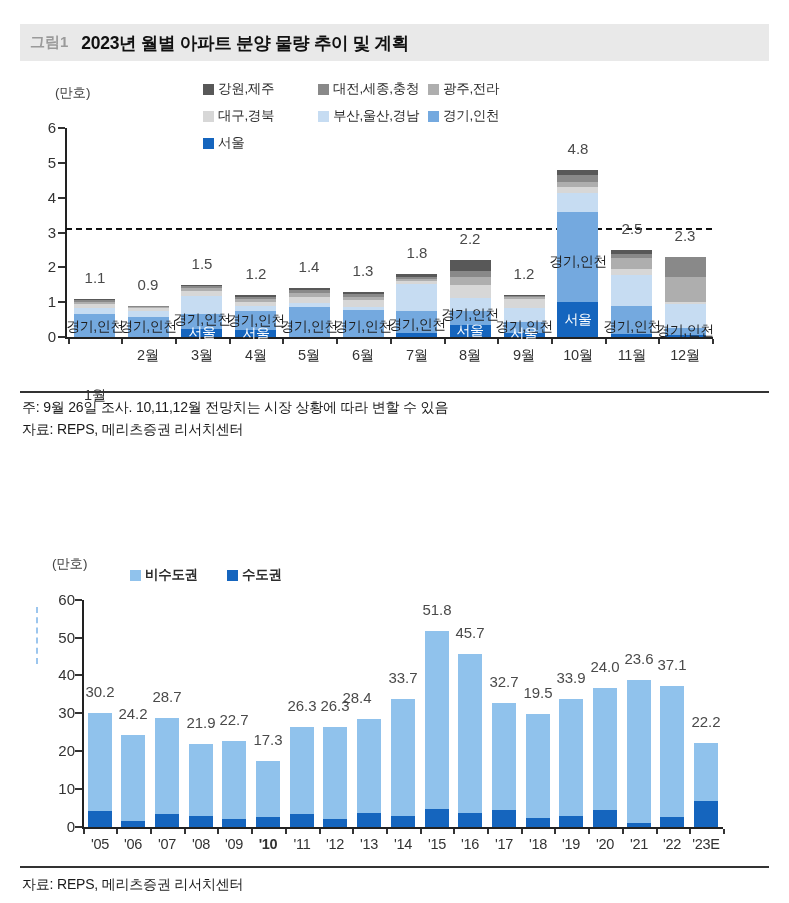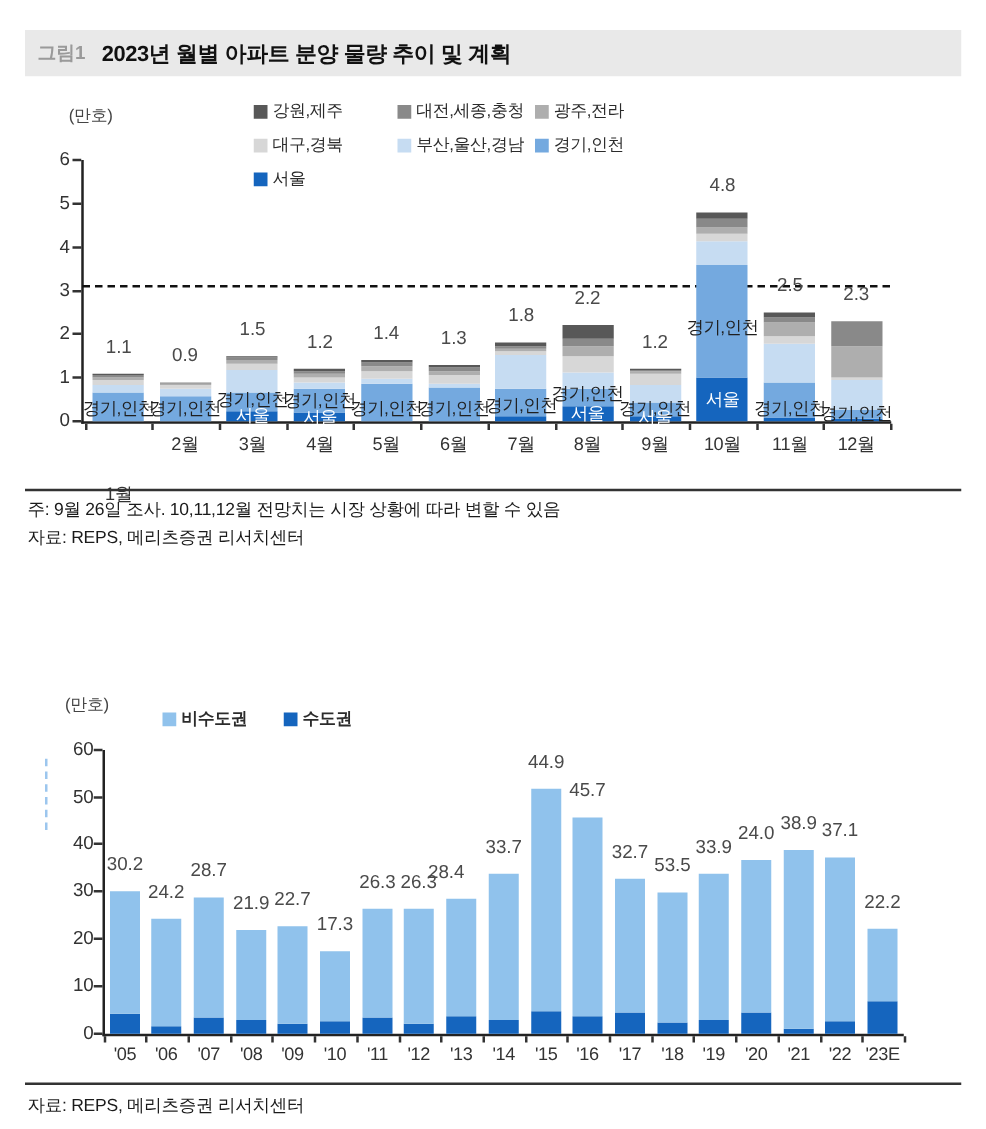--- a/index.html
+++ b/index.html
@@ -292,64 +292,64 @@
       <div class="bar-seg" style="left: 189px; width: 24px; top: 744px; height: 72px; background: rgb(144, 194, 236);"></div>
       <div class="total-label" style="left: 171px; width: 60px; top: 714px;">21.9</div>
       <div class="xtick-label" style="left: 173px; width: 56px; top: 836px;">'08</div>
       <div class="bar-seg" style="left: 222px; width: 24px; top: 819px; height: 8px; background: rgb(21, 101, 190);"></div>
       <div class="bar-seg" style="left: 222px; width: 24px; top: 741px; height: 78px; background: rgb(144, 194, 236);"></div>
       <div class="total-label" style="left: 204px; width: 60px; top: 711px;">22.7</div>
       <div class="xtick-label" style="left: 206px; width: 56px; top: 836px;">'09</div>
       <div class="bar-seg" style="left: 256px; width: 24px; top: 817px; height: 10px; background: rgb(21, 101, 190);"></div>
       <div class="bar-seg" style="left: 256px; width: 24px; top: 761px; height: 56px; background: rgb(144, 194, 236);"></div>
       <div class="total-label" style="left: 238px; width: 60px; top: 731px;">17.3</div>
-      <div class="xtick-label" style="left: 240px; width: 56px; top: 836px;">'10</div>
+      <div class="xtick-label" style="left: 240px; width: 56px; top: 836px; font-weight: bold;">'10</div>
       <div class="bar-seg" style="left: 290px; width: 24px; top: 814px; height: 13px; background: rgb(21, 101, 190);"></div>
       <div class="bar-seg" style="left: 290px; width: 24px; top: 727px; height: 87px; background: rgb(144, 194, 236);"></div>
       <div class="total-label" style="left: 272px; width: 60px; top: 697px;">26.3</div>
       <div class="xtick-label" style="left: 274px; width: 56px; top: 836px;">'11</div>
       <div class="bar-seg" style="left: 323px; width: 24px; top: 819px; height: 8px; background: rgb(21, 101, 190);"></div>
       <div class="bar-seg" style="left: 323px; width: 24px; top: 727px; height: 92px; background: rgb(144, 194, 236);"></div>
       <div class="total-label" style="left: 305px; width: 60px; top: 697px;">26.3</div>
       <div class="xtick-label" style="left: 307px; width: 56px; top: 836px;">'12</div>
       <div class="bar-seg" style="left: 357px; width: 24px; top: 813px; height: 14px; background: rgb(21, 101, 190);"></div>
       <div class="bar-seg" style="left: 357px; width: 24px; top: 719px; height: 94px; background: rgb(144, 194, 236);"></div>
       <div class="total-label" style="left: 327px; width: 60px; top: 689px;">28.4</div>
       <div class="xtick-label" style="left: 341px; width: 56px; top: 836px;">'13</div>
       <div class="bar-seg" style="left: 391px; width: 24px; top: 816px; height: 11px; background: rgb(21, 101, 190);"></div>
       <div class="bar-seg" style="left: 391px; width: 24px; top: 699px; height: 117px; background: rgb(144, 194, 236);"></div>
       <div class="total-label" style="left: 373px; width: 60px; top: 669px;">33.7</div>
       <div class="xtick-label" style="left: 375px; width: 56px; top: 836px;">'14</div>
       <div class="bar-seg" style="left: 425px; width: 24px; top: 809px; height: 18px; background: rgb(21, 101, 190);"></div>
       <div class="bar-seg" style="left: 425px; width: 24px; top: 631px; height: 178px; background: rgb(144, 194, 236);"></div>
-      <div class="total-label" style="left: 407px; width: 60px; top: 601px;">44.9</div>
+      <div class="total-label" style="left: 407px; width: 60px; top: 601px;">51.8</div>
       <div class="xtick-label" style="left: 409px; width: 56px; top: 836px;">'15</div>
       <div class="bar-seg" style="left: 458px; width: 24px; top: 813px; height: 14px; background: rgb(21, 101, 190);"></div>
       <div class="bar-seg" style="left: 458px; width: 24px; top: 654px; height: 159px; background: rgb(144, 194, 236);"></div>
       <div class="total-label" style="left: 440px; width: 60px; top: 624px;">45.7</div>
       <div class="xtick-label" style="left: 442px; width: 56px; top: 836px;">'16</div>
       <div class="bar-seg" style="left: 492px; width: 24px; top: 810px; height: 17px; background: rgb(21, 101, 190);"></div>
       <div class="bar-seg" style="left: 492px; width: 24px; top: 703px; height: 107px; background: rgb(144, 194, 236);"></div>
       <div class="total-label" style="left: 474px; width: 60px; top: 673px;">32.7</div>
       <div class="xtick-label" style="left: 476px; width: 56px; top: 836px;">'17</div>
       <div class="bar-seg" style="left: 526px; width: 24px; top: 818px; height: 9px; background: rgb(21, 101, 190);"></div>
       <div class="bar-seg" style="left: 526px; width: 24px; top: 714px; height: 104px; background: rgb(144, 194, 236);"></div>
-      <div class="total-label" style="left: 508px; width: 60px; top: 684px;">53.5</div>
+      <div class="total-label" style="left: 508px; width: 60px; top: 684px;">19.5</div>
       <div class="xtick-label" style="left: 510px; width: 56px; top: 836px;">'18</div>
       <div class="bar-seg" style="left: 559px; width: 24px; top: 816px; height: 11px; background: rgb(21, 101, 190);"></div>
       <div class="bar-seg" style="left: 559px; width: 24px; top: 699px; height: 117px; background: rgb(144, 194, 236);"></div>
       <div class="total-label" style="left: 541px; width: 60px; top: 669px;">33.9</div>
       <div class="xtick-label" style="left: 543px; width: 56px; top: 836px;">'19</div>
       <div class="bar-seg" style="left: 593px; width: 24px; top: 810px; height: 17px; background: rgb(21, 101, 190);"></div>
       <div class="bar-seg" style="left: 593px; width: 24px; top: 688px; height: 122px; background: rgb(144, 194, 236);"></div>
       <div class="total-label" style="left: 575px; width: 60px; top: 658px;">24.0</div>
       <div class="xtick-label" style="left: 577px; width: 56px; top: 836px;">'20</div>
       <div class="bar-seg" style="left: 627px; width: 24px; top: 823px; height: 4px; background: rgb(21, 101, 190);"></div>
       <div class="bar-seg" style="left: 627px; width: 24px; top: 680px; height: 143px; background: rgb(144, 194, 236);"></div>
-      <div class="total-label" style="left: 609px; width: 60px; top: 650px;">38.9</div>
+      <div class="total-label" style="left: 609px; width: 60px; top: 650px;">23.6</div>
       <div class="xtick-label" style="left: 611px; width: 56px; top: 836px;">'21</div>
       <div class="bar-seg" style="left: 660px; width: 24px; top: 817px; height: 10px; background: rgb(21, 101, 190);"></div>
       <div class="bar-seg" style="left: 660px; width: 24px; top: 686px; height: 131px; background: rgb(144, 194, 236);"></div>
       <div class="total-label" style="left: 642px; width: 60px; top: 656px;">37.1</div>
       <div class="xtick-label" style="left: 644px; width: 56px; top: 836px;">'22</div>
       <div class="bar-seg" style="left: 694px; width: 24px; top: 801px; height: 26px; background: rgb(21, 101, 190);"></div>
       <div class="bar-seg" style="left: 694px; width: 24px; top: 743px; height: 58px; background: rgb(144, 194, 236);"></div>
       <div class="total-label" style="left: 676px; width: 60px; top: 713px;">22.2</div>
       <div class="xtick-label" style="left: 678px; width: 56px; top: 836px;">'23E</div>
     </div>

